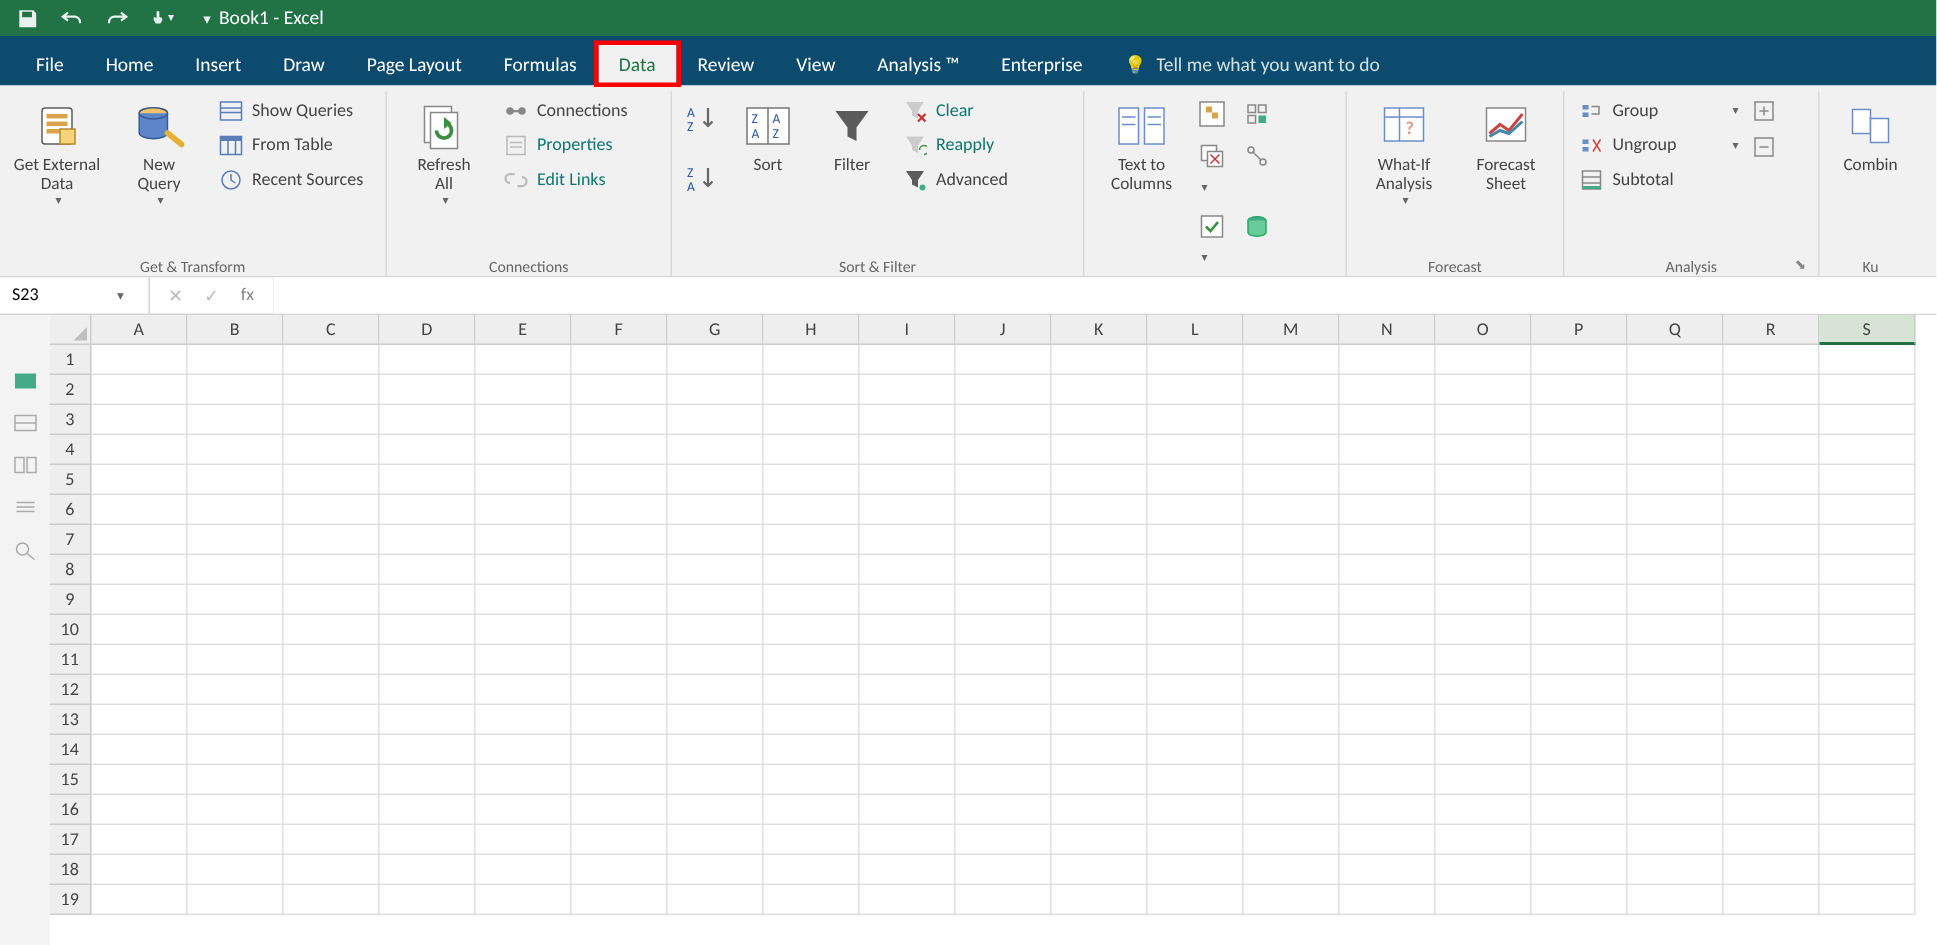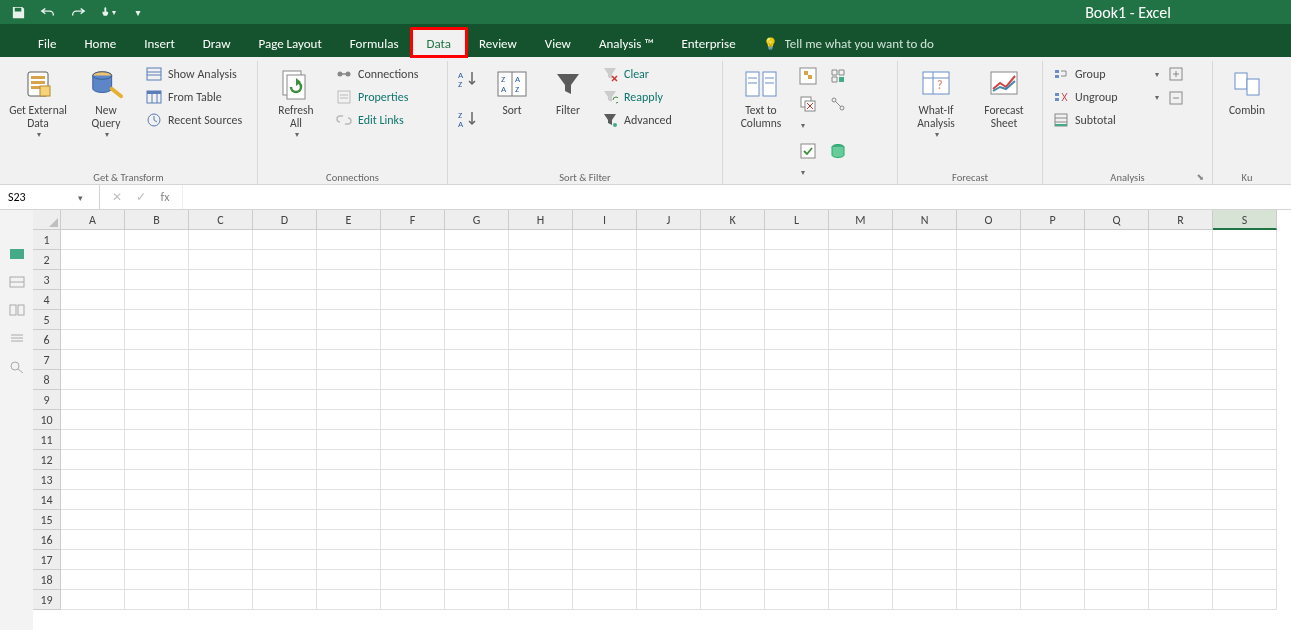--- a/index.html
+++ b/index.html
@@ -2,24 +2,24 @@
 <html><head>
 <meta charset="utf-8">
 <style>
 * { margin:0; padding:0; box-sizing:border-box; font-family:"Segoe UI","Calibri",sans-serif; }
 body { background:#fff; overflow:hidden; width:1291px; height:630px; position:relative; }
 
 
 .titlebar { height:24px; background:#217346; color:#fff; display:flex; align-items:center; font-size:12px; }
 .qat { display:flex; align-items:center; gap:14px; padding-left:10px; }
 .qat .ico { width:16px; height:16px; display:flex; align-items:center; justify-content:center; color:#fff; opacity:.9; }
-.title-center { flex:1; text-align:right; font-size:16px; }
-
-
-.tabrow { height:33px; background:#14532d; display:flex; align-items:flex-end; padding-left:24px; color:#fff; font-size:13px; }
+.title-center { flex:1; text-align:left; font-size:13px; }
+
+
+.tabrow { height:33px; background:#0c4a6e; display:flex; align-items:flex-end; padding-left:10px; color:#fff; font-size:13px; }
 .tab { padding:6px 14px 6px; cursor:pointer; }
 .tab.active { background:#f1f1f1; color:#217346; }
 .tab.highlight { position:relative; }
 .tab.highlight::after { content:""; position:absolute; inset:-3px -3px -1px -3px; border:3px solid #ff0000; pointer-events:none; }
 .tellme { display:flex; align-items:center; gap:6px; padding:6px 14px; opacity:.9; }
 .tellme .bulb { font-size:12px; }
 .tellme-input { background:transparent; border:none; color:#fff; font-size:13px; width:200px; outline:none; }
 .tellme-input::placeholder { color:#e6f2ec; }
 
 
@@ -147,21 +147,21 @@
       </div>
       <div class="col">
         <div class="smallbtn">
           <span class="si">
               <svg width="16" height="16">
                 <rect x="1" y="2" width="14" height="12" fill="none" stroke="#5a7db8"></rect>
                 <line x1="1" y1="6" x2="15" y2="6" stroke="#5a7db8"></line>
                 <line x1="1" y1="9" x2="15" y2="9" stroke="#5a7db8"></line>
               </svg>
             </span>
-          <span>Show Analysis</span>
+          <span>Show Queries</span>
         </div>
         <div class="smallbtn">
           <span class="si">
               <svg width="16" height="16">
                 <rect x="1" y="2" width="14" height="12" fill="none" stroke="#5a7db8"></rect>
                 <rect x="1" y="2" width="14" height="3" fill="#5a7db8"></rect>
                 <line x1="6" y1="5" x2="6" y2="14" stroke="#5a7db8"></line>
                 <line x1="11" y1="5" x2="11" y2="14" stroke="#5a7db8"></line>
               </svg>
             </span>

